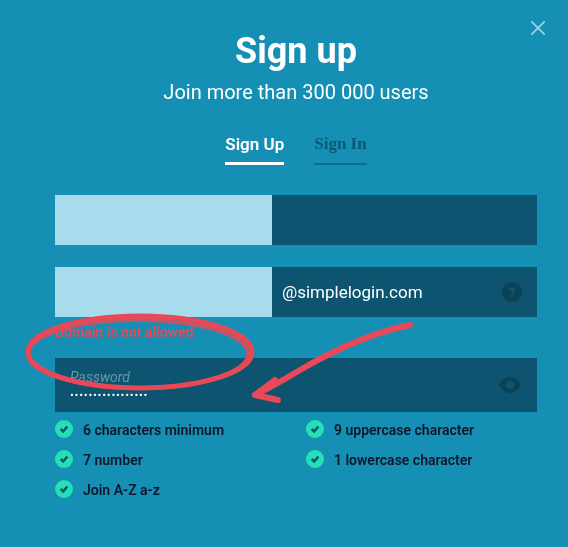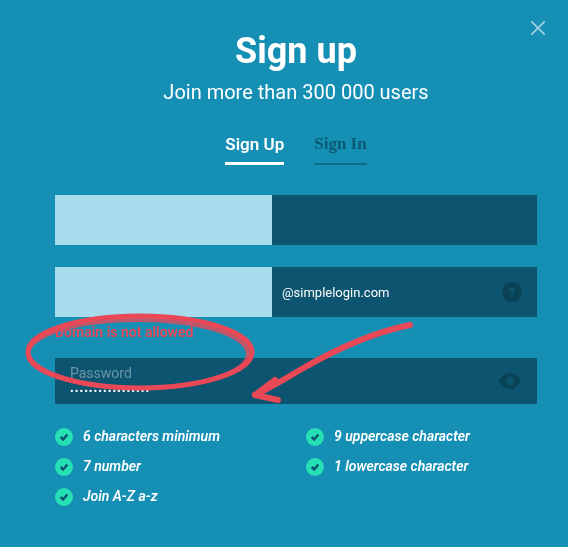--- a/index.html
+++ b/index.html
@@ -73,21 +73,21 @@
     .input-highlight {
       width: 45%;
       background: #a7dced;
       height: 100%;
     }
     .input-text {
       flex: 1;
       display: flex;
       align-items: center;
       padding-left: 10px;
-      font-size: 13px;
+      font-size: 17px;
       color: #fff;
     }
     .help-icon {
       position: absolute;
       right: 15px;
       top: 50%;
       transform: translateY(-50%);
       width: 20px;
       height: 20px;
       border-radius: 50%;
@@ -101,26 +101,27 @@
     }
     .error-msg {
       color: #e94857;
       font-size: 14px;
       font-weight: 600;
       margin-top: -15px;
       margin-bottom: 18px;
     }
     .password-row {
       background: #0d5470;
-      height: 46px;
+      height: 54px;
       display: flex;
       align-items: center;
       padding: 0 15px;
       position: relative;
-      margin-bottom: 24px;
+      margin-bottom: 8px;
+      font-style: italic;
     }
     .password-content {
       display: flex;
       flex-direction: column;
       gap: 4px;
     }
     .password-placeholder {
       color: #6b97a5;
       font-size: 14px;
     }
@@ -139,26 +140,25 @@
     .eye-icon svg {
       fill: #0a4356;
     }
     .requirements {
       display: grid;
       grid-template-columns: 1fr 1fr;
       gap: 12px 20px;
     }
     .req {
       display: flex;
-      align-items: flex-start;
+      align-items: flex-end;
       gap: 10px;
       font-size: 14px;
       font-weight: 600;
-      color: #ffffff;
-      font-style: italic;
+      color: #0f172a;
     }
     .check-icon {
       width: 18px;
       height: 18px;
       border-radius: 50%;
       background: #26e0b5;
       display: flex;
       align-items: center;
       justify-content: center;
       flex-shrink: 0;

